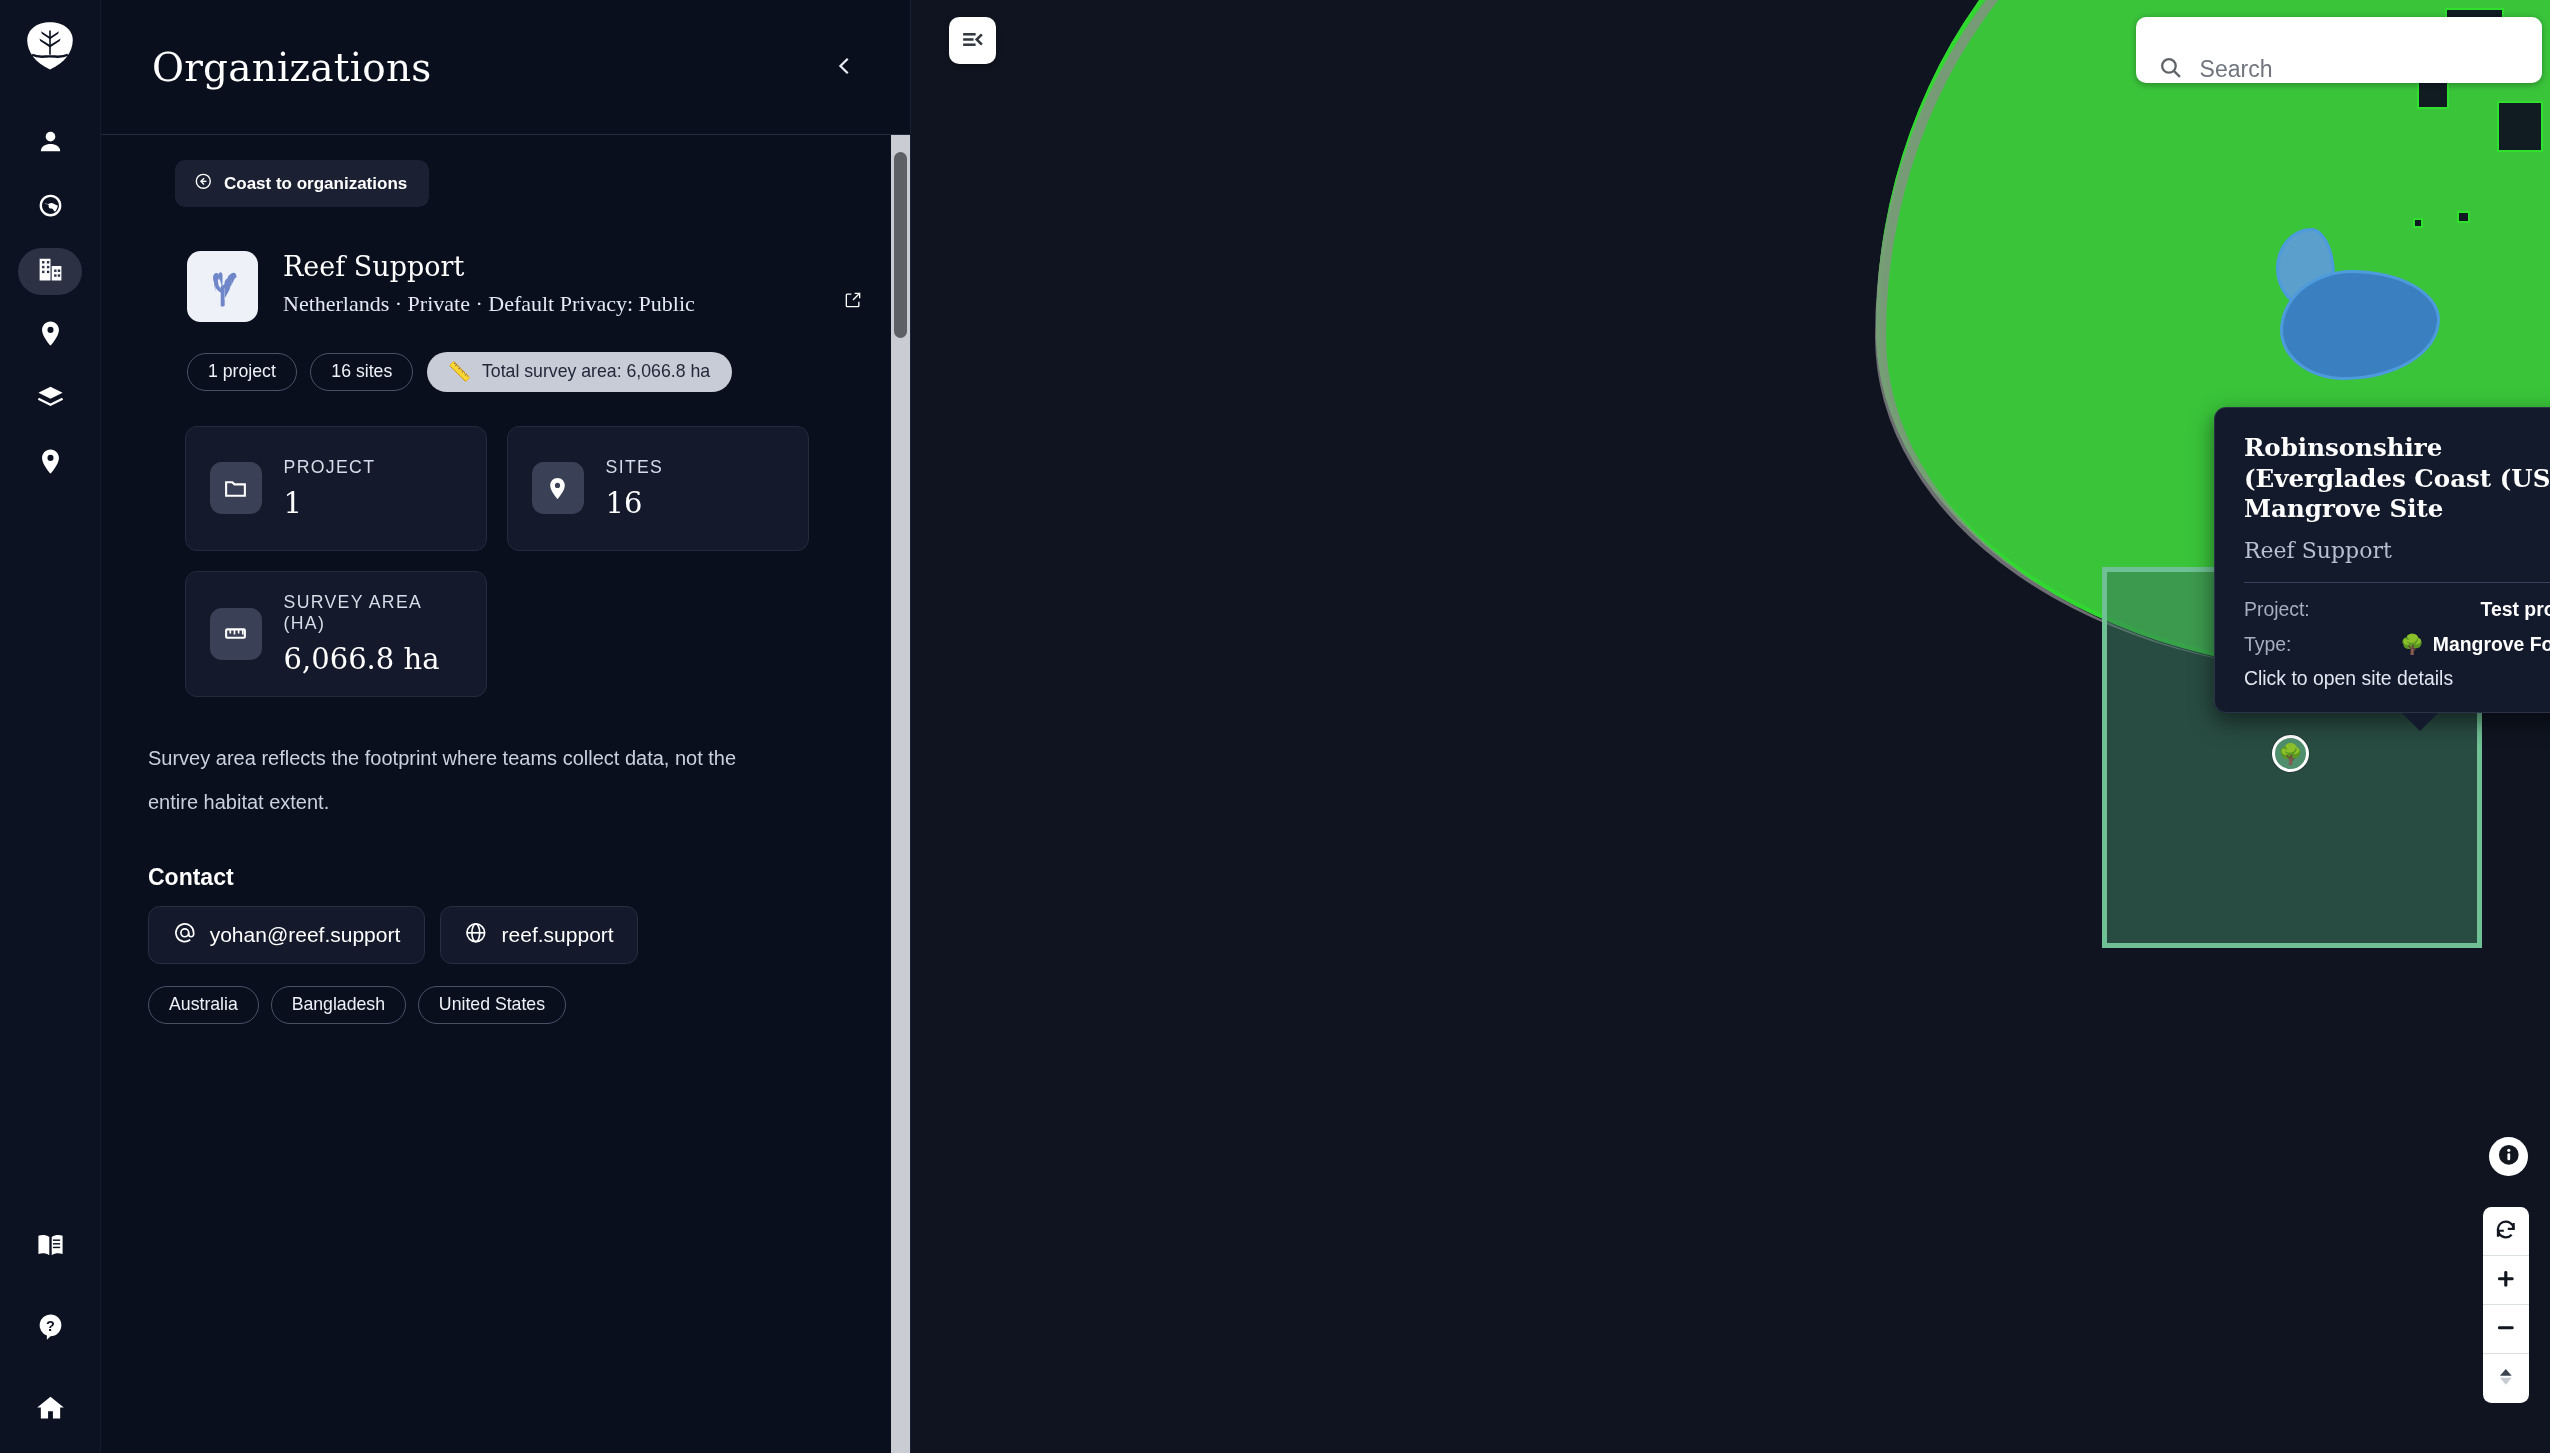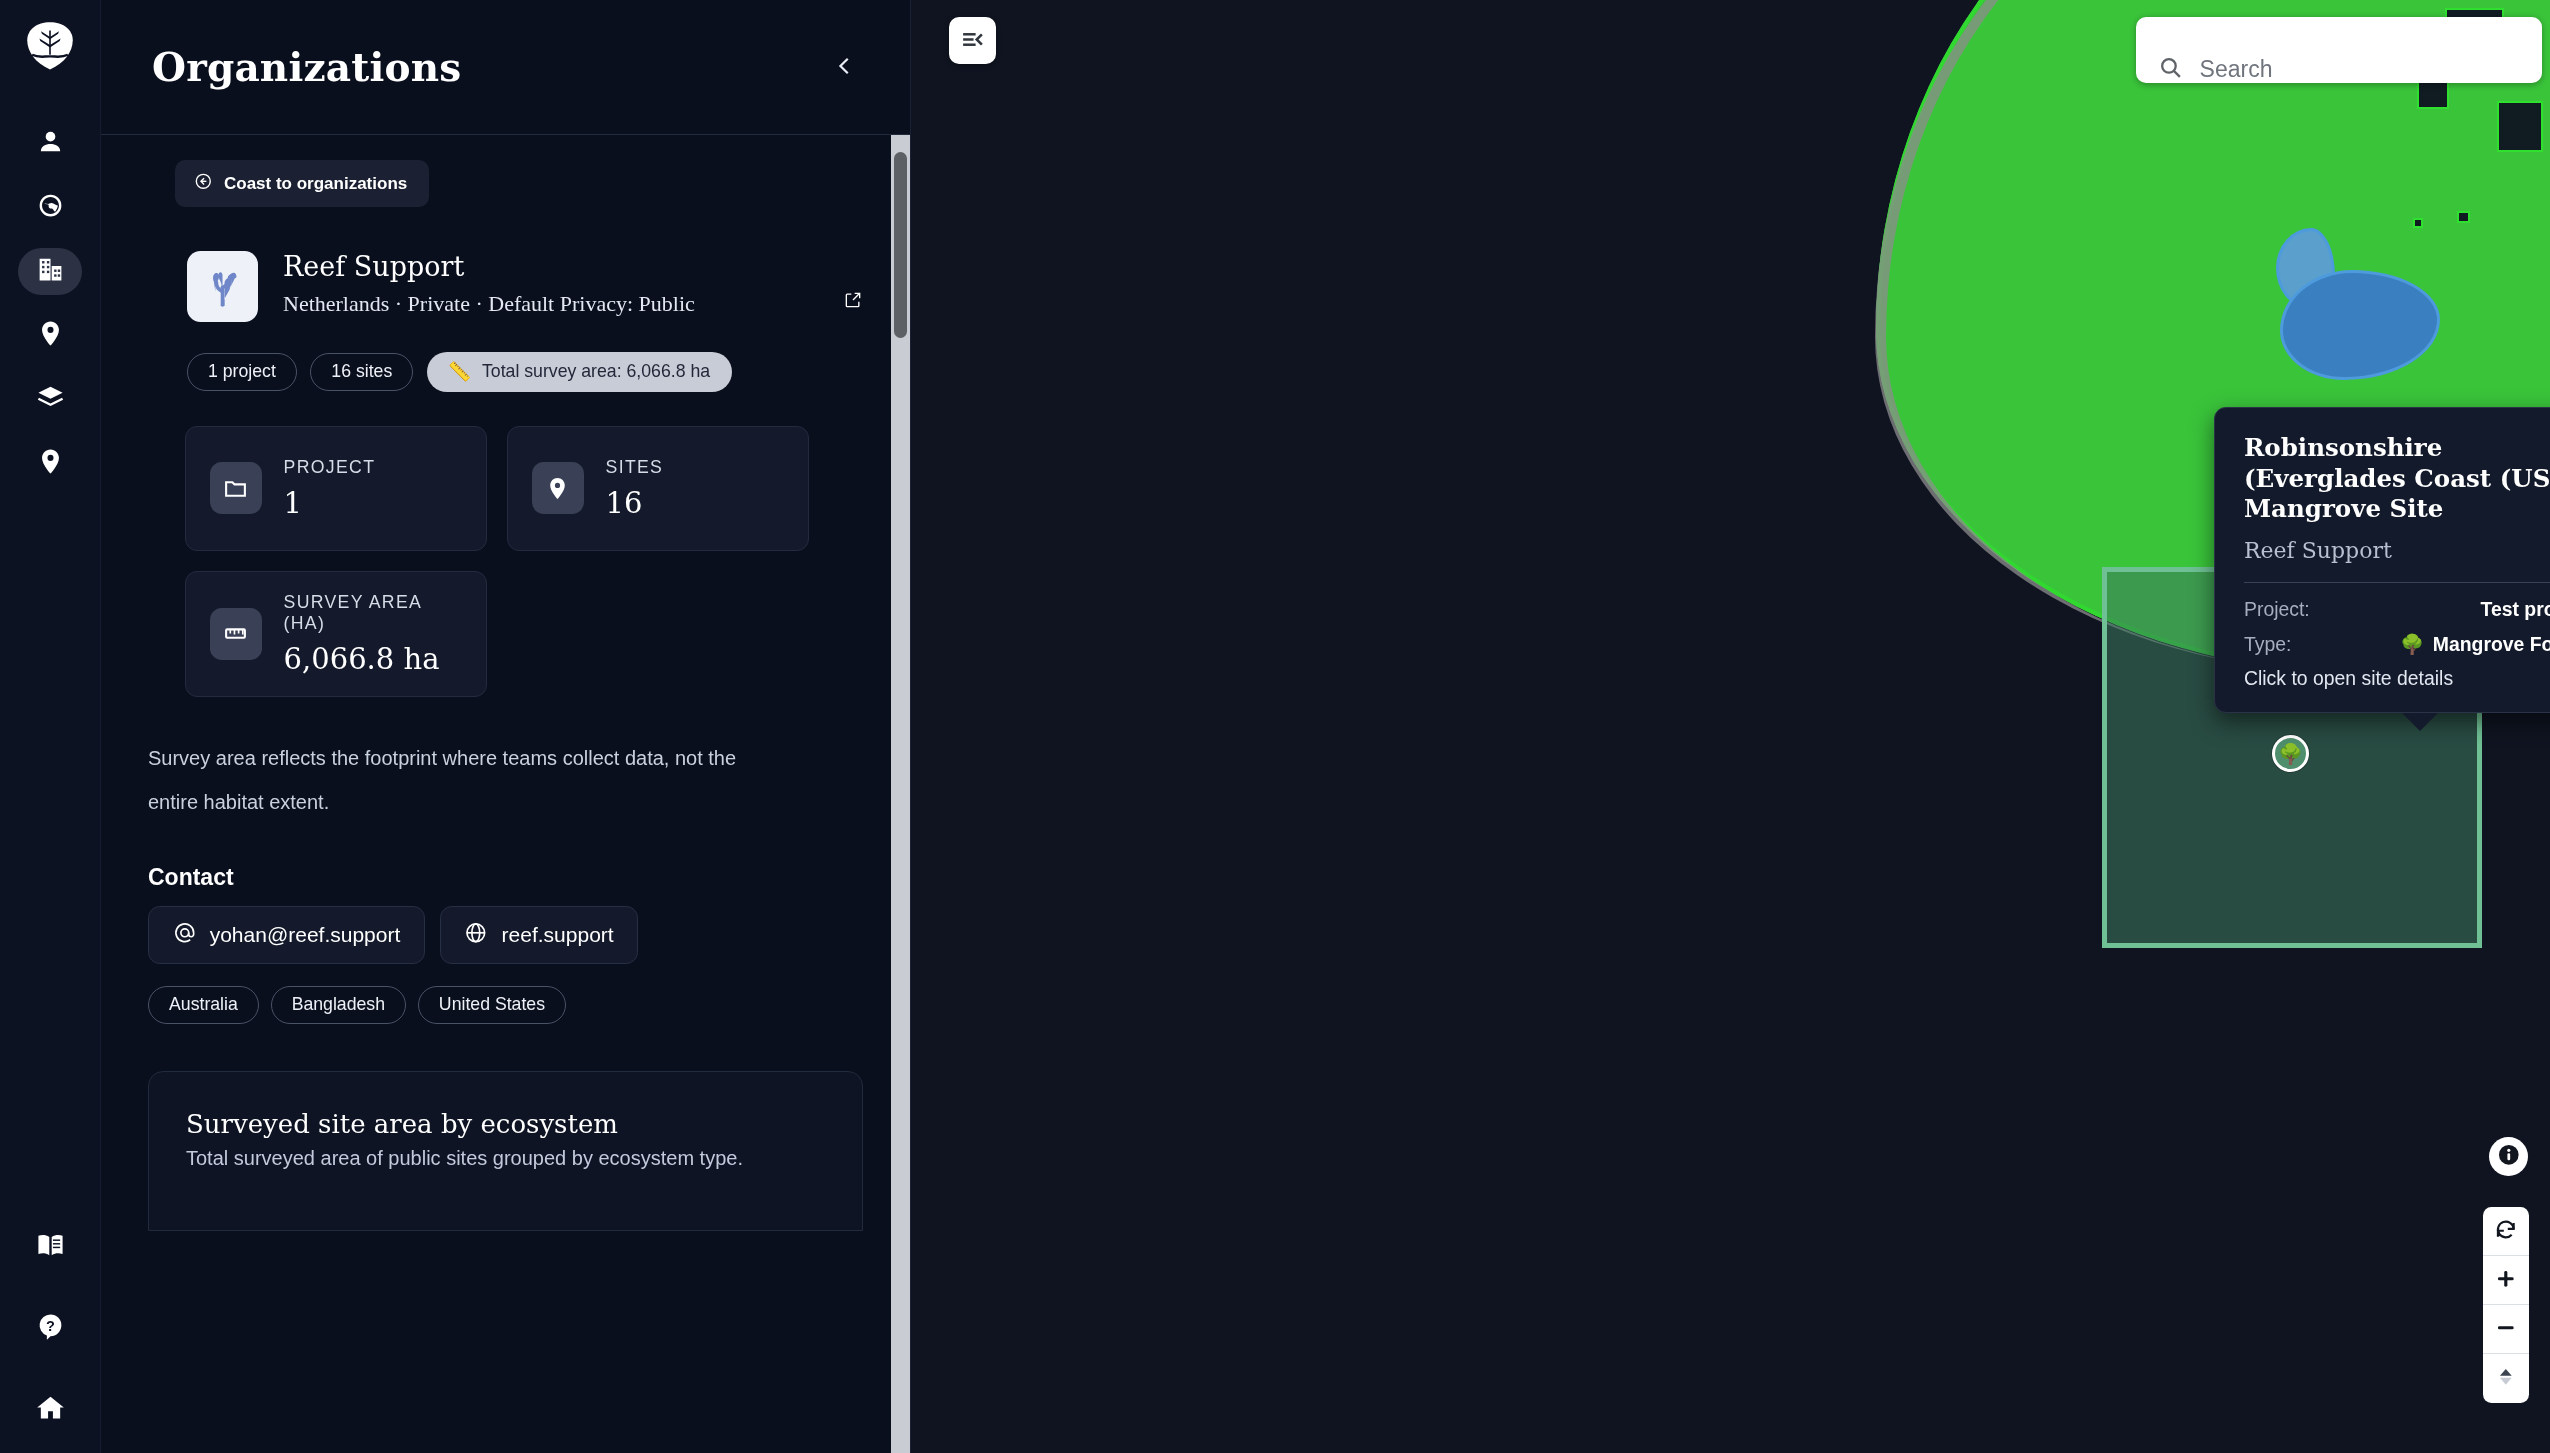--- a/index.html
+++ b/index.html
@@ -44,21 +44,21 @@
     border-right: 0.8px solid #1a2135;
   }
   .panel-head {
     height: 135px; flex: 0 0 135px;
     display: flex; align-items: center; justify-content: space-between;
     padding: 0 47px 0 51px;
     border-bottom: 0.8px solid #222a3d;
   }
   .panel-title {
     font-family: "DejaVu Serif", "Liberation Serif", serif;
-    font-size: 39px; color: #ffffff; font-weight: 700; letter-spacing: 0.2px;
+    font-size: 39px; color: #ffffff; font-weight: 400; letter-spacing: 0.2px;
   }
   .collapse-btn {
     width: 37px; height: 37px; display: flex; align-items: center; justify-content: center;
     cursor: pointer;
   }
   .collapse-btn svg { width: 22px; height: 22px; stroke: #e9edf5; fill: none; stroke-width: 2.4; }
 
   .panel-scroll {
     flex: 1 1 auto; overflow: hidden; position: relative;
     padding: 25px 47px 0 47px;
@@ -516,24 +516,20 @@
           <span>reef.support</span>
         </div>
       </div>
 
       <div class="country-row">
         <div class="chip">Australia</div>
         <div class="chip">Bangladesh</div>
         <div class="chip">United States</div>
       </div>
 
-      <div class="eco-card">
-        <div class="eco-title">Surveyed site area by ecosystem</div>
-        <div class="eco-sub">Total surveyed area of public sites grouped by ecosystem type.</div>
-      </div>
 
     </div>
 
     <div class="sbar">
       <div class="sbar-thumb"></div>
     </div>
   </div>
 
   <div class="map">
 

